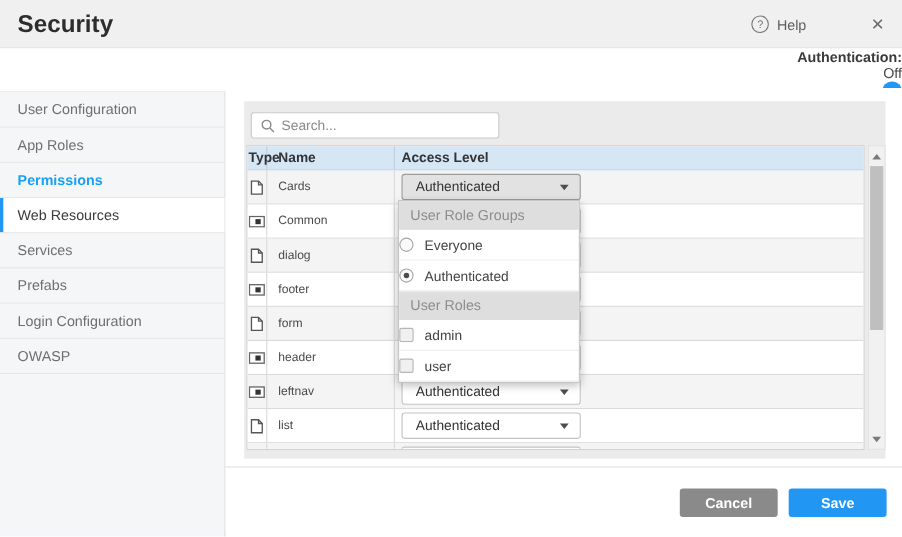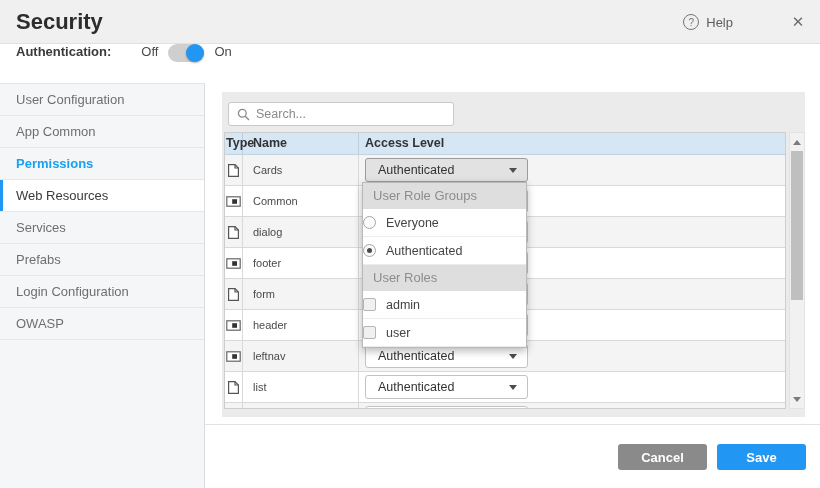--- a/index.html
+++ b/index.html
@@ -16,21 +16,21 @@
   .help { position:absolute; right:87px; top:0; height:44px; display:flex; align-items:center;
           gap:7px; color:#5d5d5d; cursor:pointer; }
   .help-circle { width:16px; height:16px; border:1.4px solid #757575; border-radius:50%;
                  display:flex; align-items:center; justify-content:center;
                  font-size:10px; color:#757575; }
   .close { position:absolute; right:10px; top:0; height:44px; width:24px; display:flex;
            align-items:center; justify-content:center; font-size:15px; color:#6d6d6d; cursor:pointer; }
 
   
   .authrow { position:absolute; left:0; top:44px; width:820px; height:40px; background:#fff;
-             border-bottom:1px solid #e4e4e4; display:flex; align-items:flex-start; }
+             border-bottom:1px solid #e4e4e4; display:flex; align-items:flex-end;flex-direction:column; }
   .auth-label { margin-left:16px; font-weight:600; color:#3a3a3a; }
   .tog-off { margin-left:30px; color:#4a4a4a; }
   .toggle { margin-left:10px; position:relative; width:36px; height:18px; background:#cfcfcf;
             border-radius:9px; cursor:pointer; }
   .toggle .knob { position:absolute; right:0; top:0; width:18px; height:18px; border-radius:50%;
                   background:var(--accent); box-shadow:0 1px 2px rgba(0,0,0,.3); }
   .tog-on { margin-left:10px; color:#4a4a4a; }
 
   
   .sidebar { position:absolute; left:0; top:84px; width:205px; height:404px;
@@ -132,21 +132,21 @@
         <span class="knob"></span>
       </span>
     <span class="tog-on">On</span>
   </div>
 
   <div class="sidebar">
       <div class="side-item">
     <span>User Configuration</span>
   </div>
       <div class="side-item">
-    <span>App Common</span>
+    <span>App Roles</span>
   </div>
       <div class="side-item st-accent">
     <span>Permissions</span>
   </div>
       <div class="side-item st-selected">
     <span>Web Resources</span>
   </div>
       <div class="side-item">
     <span>Services</span>
   </div>

